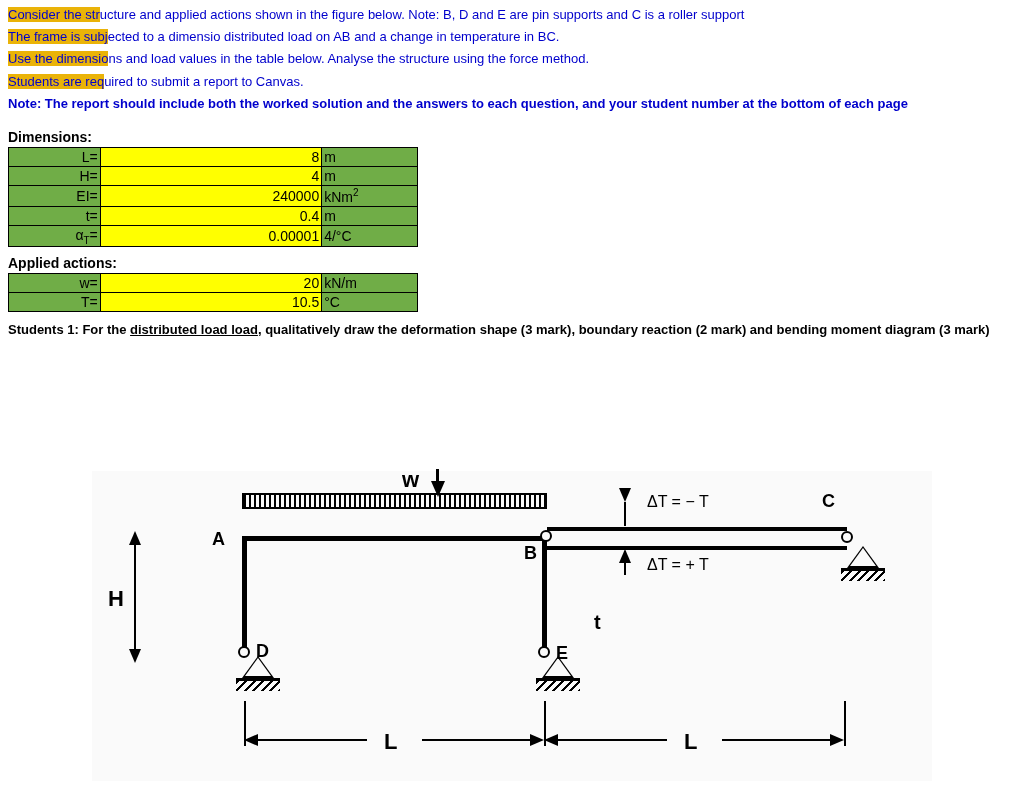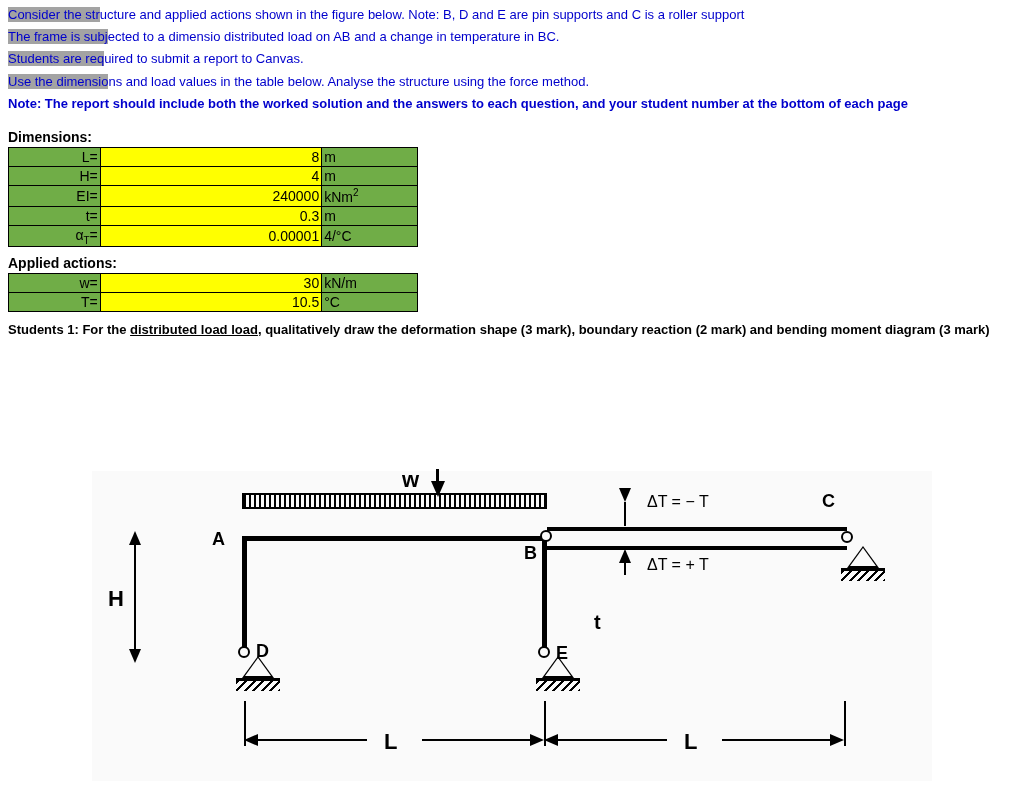--- a/index.html
+++ b/index.html
@@ -15,21 +15,21 @@
   .intro {
     padding: 6px 8px 4px 8px;
   }
   .intro p {
     margin: 0 0 4px 0;
     color: #0000cc;
     font-size: 13px;
     line-height: 1.4;
   }
   .hl {
-    background: #a3a3a3;
+    background: #eab308;
   }
   .section-heading {
     font-weight: bold;
     font-size: 14px;
     color: #000;
     padding: 8px 12px 2px 8px;
   }
   table.data {
     border-collapse: collapse;
     margin-left: 8px;
@@ -163,24 +163,24 @@
 <body>
 
 <div class="intro">
   <p>
     <span class="hl">Consider the str</span><span>ucture and applied actions shown in the figure below. Note: B, D and E are pin supports and C is a roller support</span>
   </p>
   <p>
     <span class="hl">The frame is subj</span><span>ected to a dimensio distributed load on AB and a change in temperature in BC.</span>
   </p>
   <p>
-    <span class="hl">Students are req</span><span>uired to submit a report to Canvas.</span>
+    <span class="hl">Use the dimensio</span><span>ns and load values in the table below. Analyse the structure using the force method.</span>
   </p>
   <p>
-    <span class="hl">Use the dimensio</span><span>ns and load values in the table below. Analyse the structure using the force method.</span>
+    <span class="hl">Students are req</span><span>uired to submit a report to Canvas.</span>
   </p>
   <p style="font-weight:bold">Note: The report should include both the worked solution and the answers to each question, and your student number at the bottom of each page</p>
 </div>
 
 <div class="section-heading">Dimensions:</div>
 <table class="data">
   <tbody>
       <tr>
     <td class="lbl">L=</td>
     <td class="val">8</td>
@@ -191,37 +191,37 @@
     <td class="val">4</td>
     <td class="unit">m</td>
   </tr>
   <tr>
     <td class="lbl">EI=</td>
     <td class="val">240000</td>
     <td class="unit">kNm<sup>2</sup></td>
   </tr>
   <tr>
     <td class="lbl">t=</td>
-    <td class="val">0.3</td>
+    <td class="val">0.4</td>
     <td class="unit">m</td>
   </tr>
   <tr>
     <td class="lbl">α<sub>T</sub>=</td>
     <td class="val">0.00001</td>
     <td class="unit">4/°C</td>
   </tr>
 </tbody>
   </table>
 
 <div class="section-heading">Applied actions:</div>
 <table class="data">
   <tbody>
       <tr>
     <td class="lbl">w=</td>
-    <td class="val">30</td>
+    <td class="val">20</td>
     <td class="unit">kN/m</td>
   </tr>
   <tr>
     <td class="lbl">T=</td>
     <td class="val">10.5</td>
     <td class="unit">°C</td>
   </tr>
 </tbody>
   </table>
 

